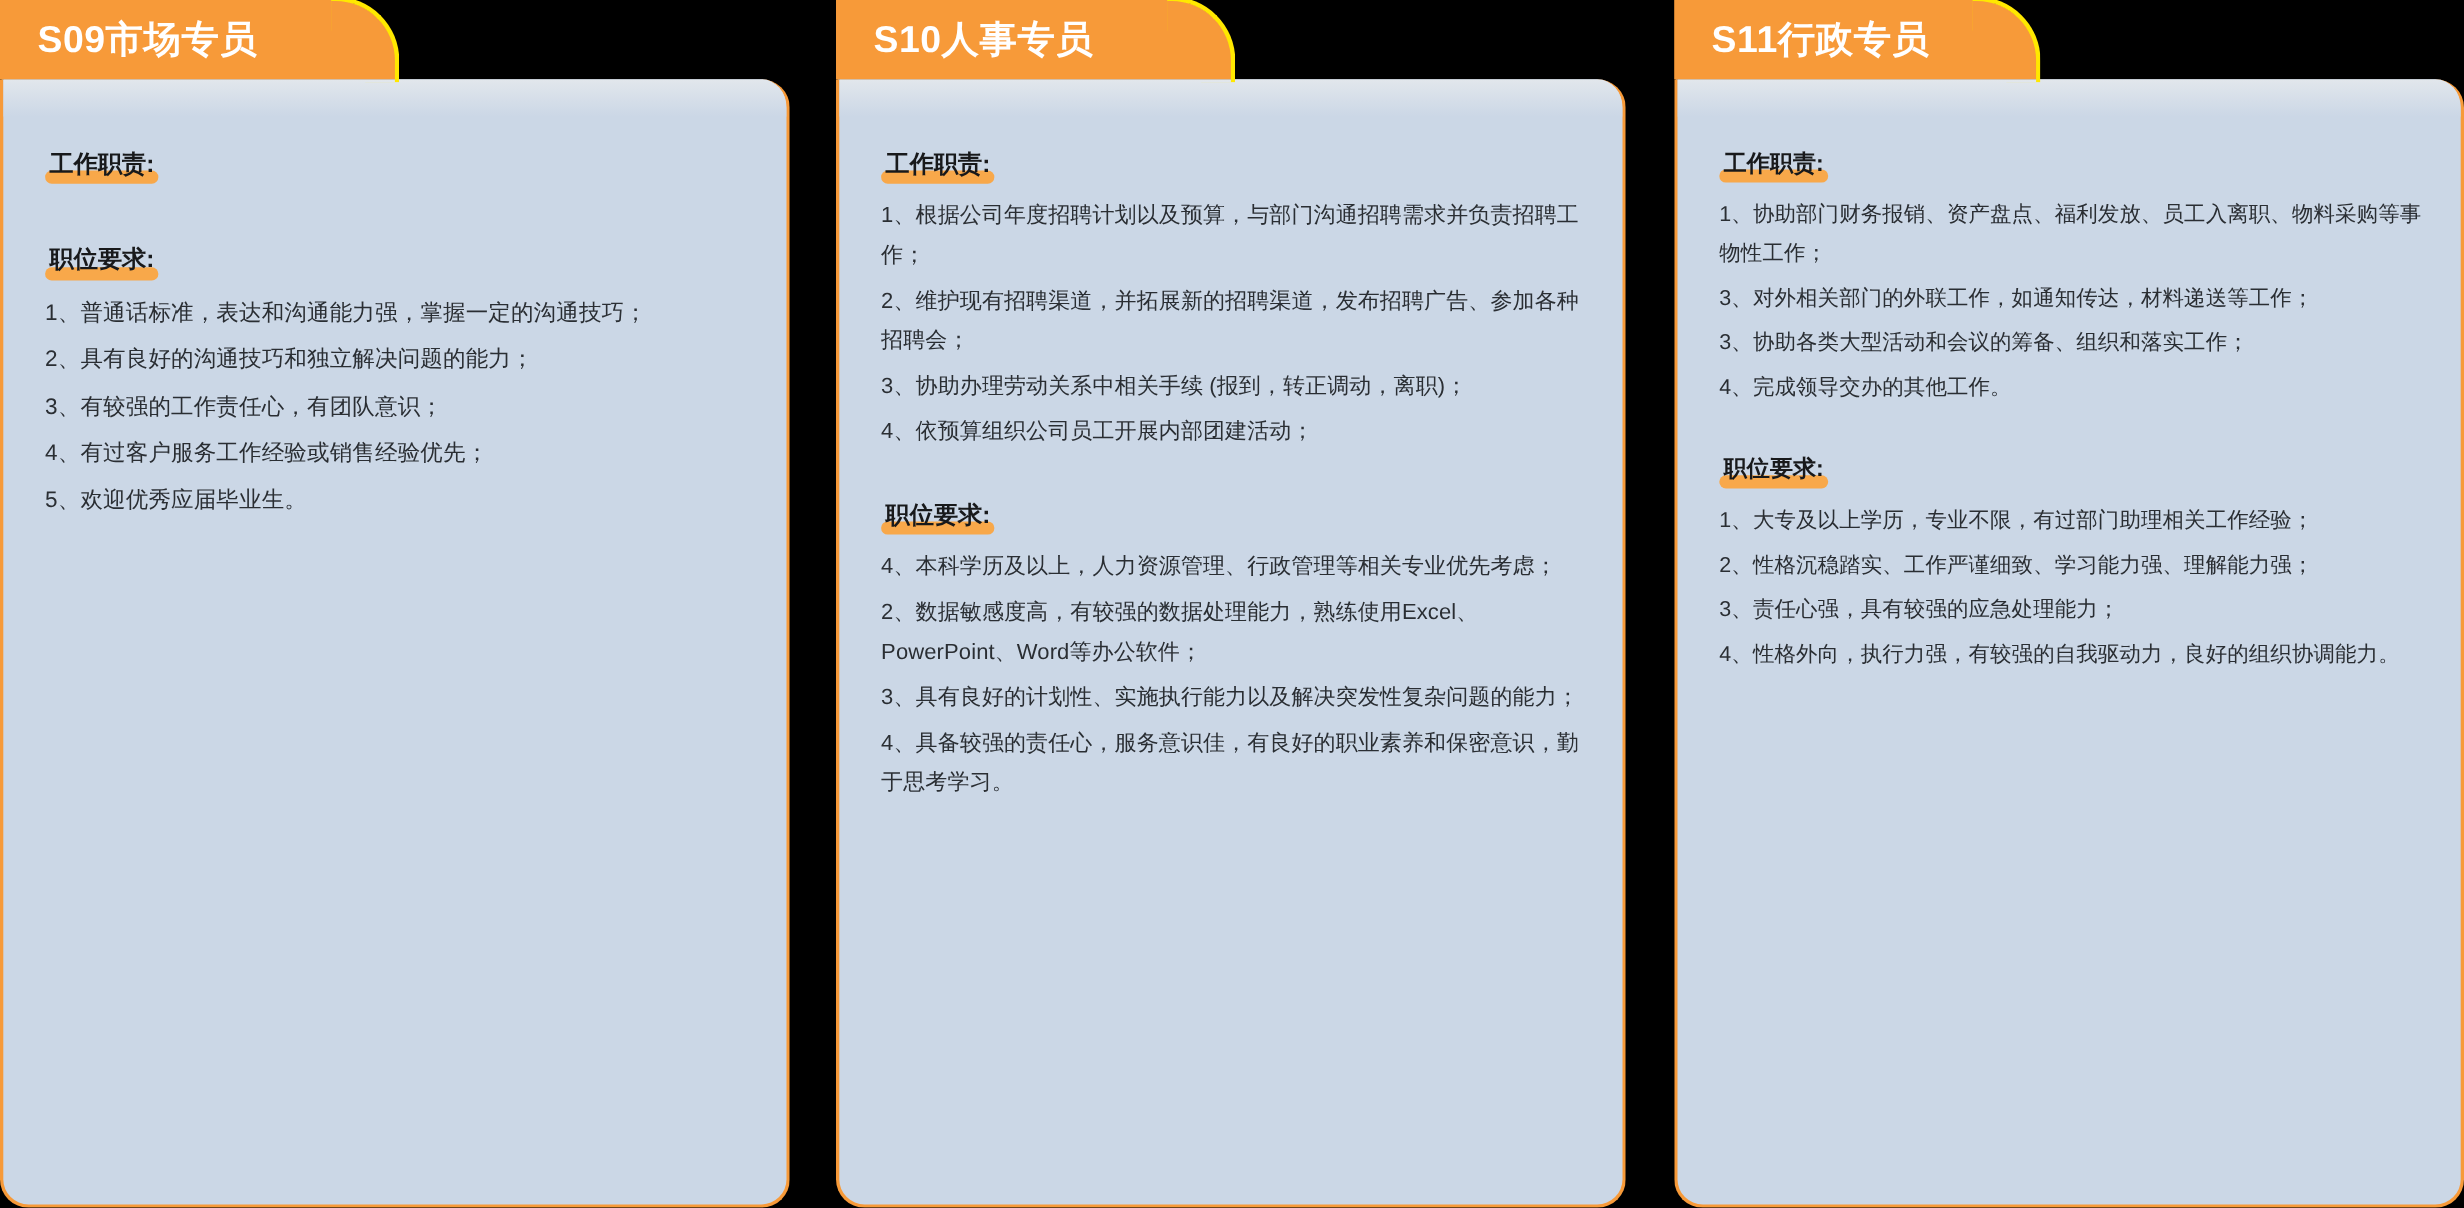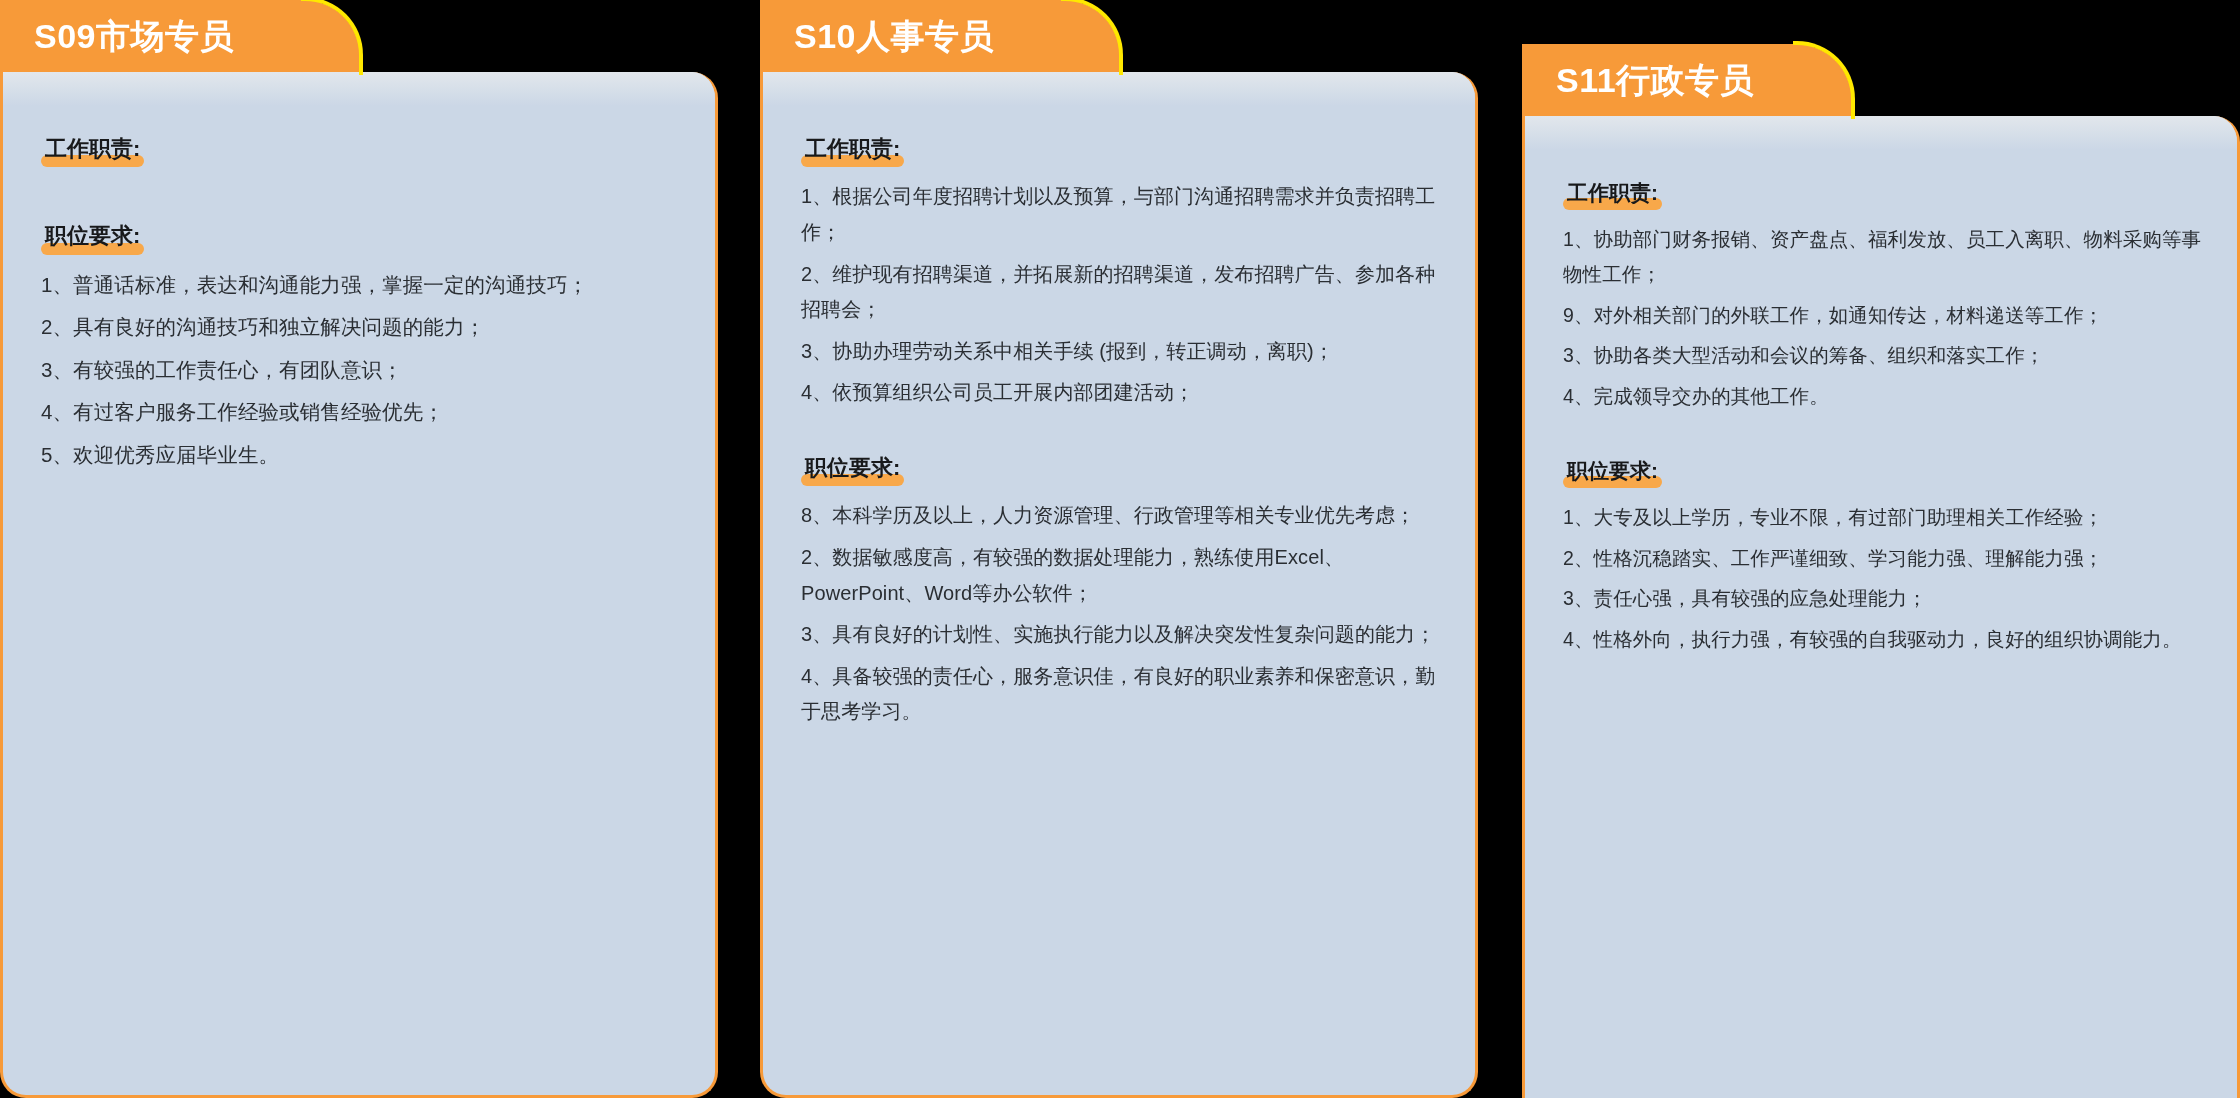--- a/index.html
+++ b/index.html
@@ -36,21 +36,21 @@
     width: 360px;
     height: 72px;
     background: #F79A39;
     border-top-right-radius: 56px;
     border-top-left-radius: 0px;
     z-index: 3;
     display: flex;
     align-items: center;
     padding-left: 34px;
   }
-  .card-3 .tab { width: 330px; margin-top: 44px; }
+  .card-3 .tab { width: 330px; }
 
   
   .tab-stroke {
     position: absolute;
     right: -3px;
     top: -3px;
     width: 62px;
     height: 78px;
     border-top-right-radius: 58px;
     border-top: 4px solid #FFE800;
@@ -189,21 +189,21 @@
           <li class="item">4、依预算组织公司员工开展内部团建活动；</li>
         </ul>
       </div>
 
       <div class="section">
         <div class="heading">
           <span class="hl"></span>
           <span>职位要求:</span>
         </div>
         <ul class="items">
-          <li class="item">8、本科学历及以上，人力资源管理、行政管理等相关专业优先考虑；</li>
+          <li class="item">4、本科学历及以上，人力资源管理、行政管理等相关专业优先考虑；</li>
           <li class="item">2、数据敏感度高，有较强的数据处理能力，熟练使用Excel、PowerPoint、Word等办公软件；</li>
           <li class="item">3、具有良好的计划性、实施执行能力以及解决突发性复杂问题的能力；</li>
           <li class="item">4、具备较强的责任心，服务意识佳，有良好的职业素养和保密意识，勤于思考学习。</li>
         </ul>
       </div>
 
     </div>
   </div>
 
   <div class="card card-3">
@@ -213,21 +213,21 @@
     </div>
     <div class="body">
 
       <div class="section">
         <div class="heading">
           <span class="hl"></span>
           <span>工作职责:</span>
         </div>
         <ul class="items">
           <li class="item">1、协助部门财务报销、资产盘点、福利发放、员工入离职、物料采购等事物性工作；</li>
-          <li class="item">9、对外相关部门的外联工作，如通知传达，材料递送等工作；</li>
+          <li class="item">3、对外相关部门的外联工作，如通知传达，材料递送等工作；</li>
           <li class="item">3、协助各类大型活动和会议的筹备、组织和落实工作；</li>
           <li class="item">4、完成领导交办的其他工作。</li>
         </ul>
       </div>
 
       <div class="section">
         <div class="heading">
           <span class="hl"></span>
           <span>职位要求:</span>
         </div>

